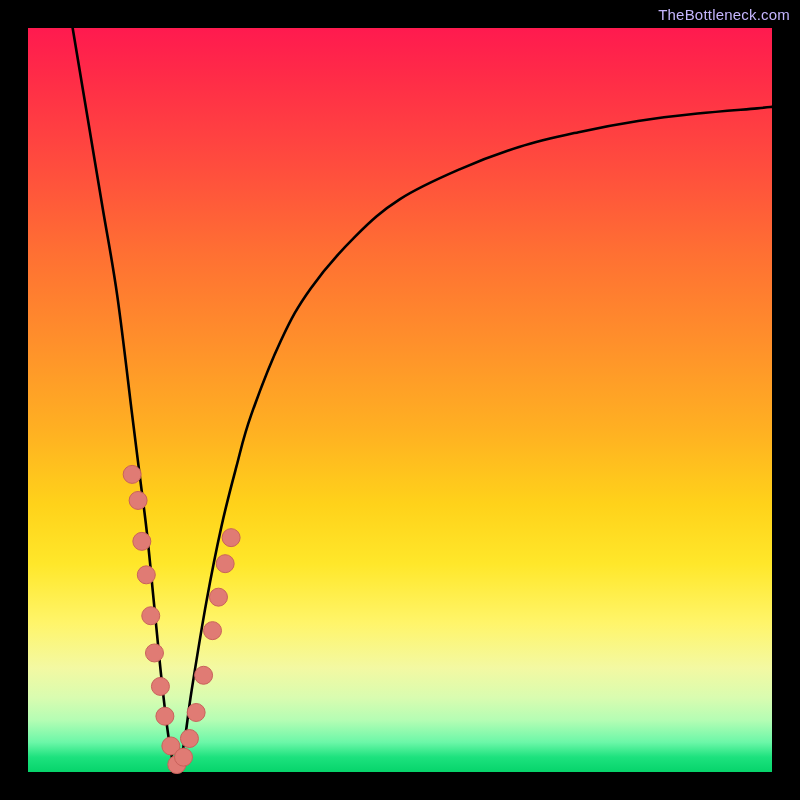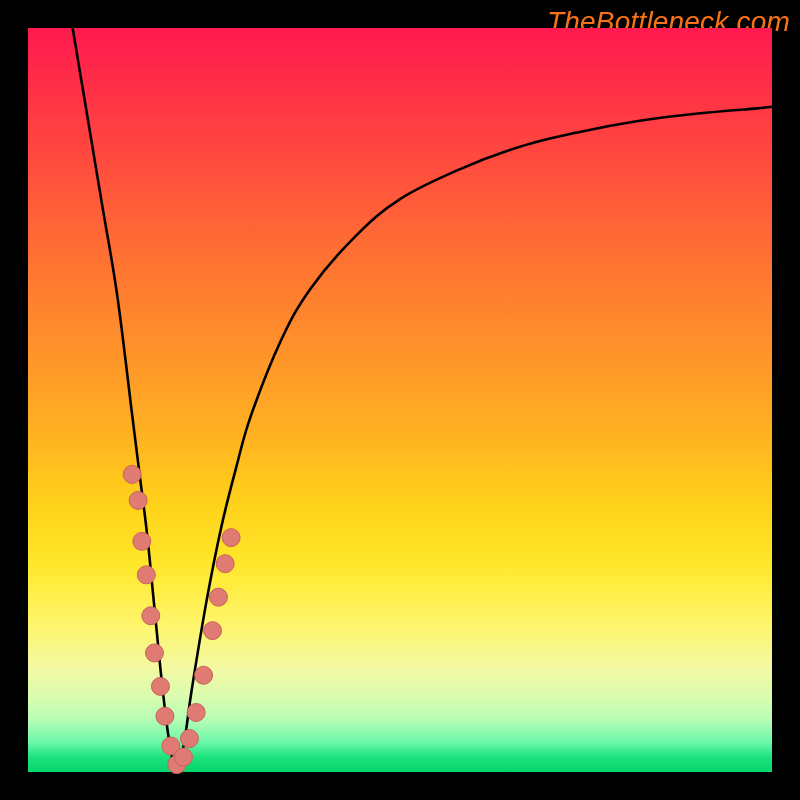--- a/index.html
+++ b/index.html
@@ -41,25 +41,24 @@
       #b5fdb4 93%,
       #6cf7a8 96%,
       #1de27e 98%,
       #06d46b 100%
     );
   }
   .watermark {
     position: absolute;
     top: 6px;
     right: 10px;
-    color: #f97316;
-    font-size: 28px;
+    color: #c4b5fd;
+    font-size: 15px;
     letter-spacing: 0.2px;
     user-select: none;
-    font-style: italic;
   }
   svg.curve {
     position: absolute;
     left: 0;
     top: 0;
     width: 744px;
     height: 744px;
     overflow: visible;
   }
 </style>

